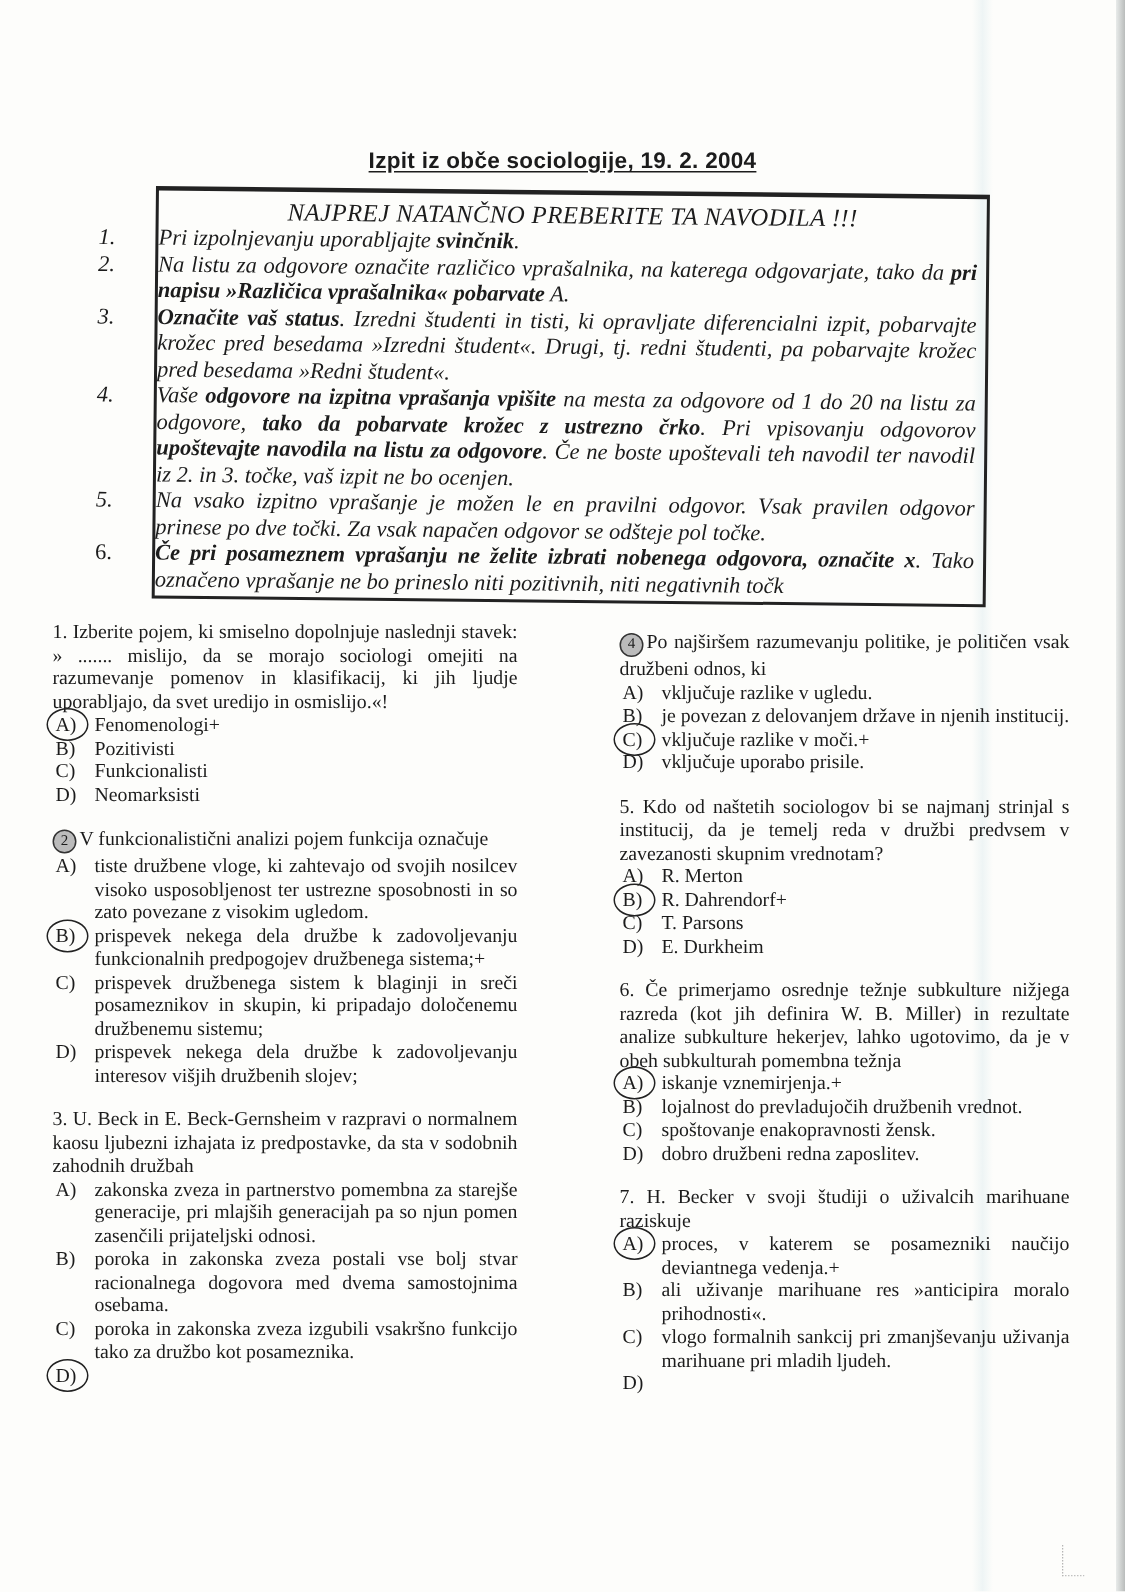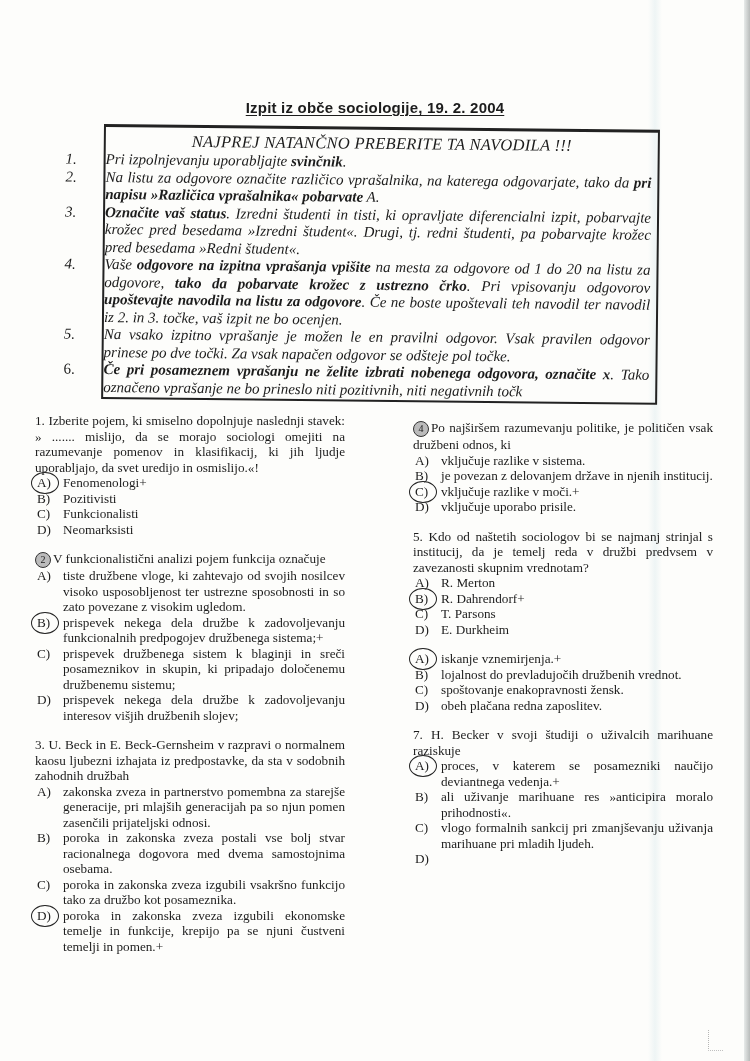--- a/index.html
+++ b/index.html
@@ -101,43 +101,44 @@
       <div class="opt"><span class="letter">A)</span><span>tiste družbene vloge, ki zahtevajo od svojih nosilcev visoko usposobljenost ter ustrezne sposobnosti in so zato povezane z visokim ugledom.</span></div>
       <div class="opt circled"><span class="letter">B)</span><span>prispevek nekega dela družbe k zadovoljevanju funkcionalnih predpogojev družbenega sistema;+</span></div>
       <div class="opt"><span class="letter">C)</span><span>prispevek družbenega sistem k blaginji in sreči posameznikov in skupin, ki pripadajo določenemu družbenemu sistemu;</span></div>
       <div class="opt"><span class="letter">D)</span><span>prispevek nekega dela družbe k zadovoljevanju interesov višjih družbenih slojev;</span></div>
     </div>
     <div class="q">
       <div class="q-stem"><span>3. </span><span>U. Beck in E. Beck-Gernsheim v razpravi o normalnem kaosu ljubezni izhajata iz predpostavke, da sta v sodobnih zahodnih družbah</span></div>
       <div class="opt"><span class="letter">A)</span><span>zakonska zveza in partnerstvo pomembna za starejše generacije, pri mlajših generacijah pa so njun pomen zasenčili prijateljski odnosi.</span></div>
       <div class="opt"><span class="letter">B)</span><span>poroka in zakonska zveza postali vse bolj stvar racionalnega dogovora med dvema samostojnima osebama.</span></div>
       <div class="opt"><span class="letter">C)</span><span>poroka in zakonska zveza izgubili vsakršno funkcijo tako za družbo kot posameznika.</span></div>
-      <div class="opt circled"><span class="letter">D)</span><span>poroka in zakonska zveza izgubili ekonomske temelje in funkcije, krepijo pa se njuni čustveni temelji in pomen.+</span></div>
+      <div class="opt circled"><span class="letter">D)</span></div>
     </div>
   </div>
 <div class="col right" id="col-right">
     <div class="q">
       <div class="q-stem"><span class="qnum-circled">4</span><span>Po najširšem razumevanju politike, je političen vsak družbeni odnos, ki</span></div>
-      <div class="opt"><span class="letter">A)</span><span>vključuje razlike v sistema.</span></div>
+      <div class="opt"><span class="letter">A)</span><span>vključuje razlike v ugledu.</span></div>
       <div class="opt"><span class="letter">B)</span><span>je povezan z delovanjem države in njenih institucij.</span></div>
       <div class="opt circled"><span class="letter">C)</span><span>vključuje razlike v moči.+</span></div>
       <div class="opt"><span class="letter">D)</span><span>vključuje uporabo prisile.</span></div>
     </div>
     <div class="q">
       <div class="q-stem"><span>5. </span><span>Kdo od naštetih sociologov bi se najmanj strinjal s institucij, da je temelj reda v družbi predvsem v zavezanosti skupnim vrednotam?</span></div>
       <div class="opt"><span class="letter">A)</span><span>R. Merton</span></div>
       <div class="opt circled"><span class="letter">B)</span><span>R. Dahrendorf+</span></div>
       <div class="opt"><span class="letter">C)</span><span>T. Parsons</span></div>
       <div class="opt"><span class="letter">D)</span><span>E. Durkheim</span></div>
     </div>
     <div class="q">
+      <div class="q-stem"><span>6. </span><span>Če primerjamo osrednje težnje subkulture nižjega razreda (kot jih definira W. B. Miller) in rezultate analize subkulture hekerjev, lahko ugotovimo, da je v obeh subkulturah pomembna težnja</span></div>
       <div class="opt circled"><span class="letter">A)</span><span>iskanje vznemirjenja.+</span></div>
       <div class="opt"><span class="letter">B)</span><span>lojalnost do prevladujočih družbenih vrednot.</span></div>
       <div class="opt"><span class="letter">C)</span><span>spoštovanje enakopravnosti žensk.</span></div>
-      <div class="opt"><span class="letter">D)</span><span>obeh plačana redna zaposlitev.</span></div>
+      <div class="opt"><span class="letter">D)</span><span>dobro družbeni redna zaposlitev.</span></div>
     </div>
     <div class="q">
       <div class="q-stem"><span>7. </span><span>H. Becker v svoji študiji o uživalcih marihuane raziskuje</span></div>
       <div class="opt circled"><span class="letter">A)</span><span>proces, v katerem se posamezniki naučijo deviantnega vedenja.+</span></div>
       <div class="opt"><span class="letter">B)</span><span>ali uživanje marihuane res »anticipira moralo prihodnosti«.</span></div>
       <div class="opt"><span class="letter">C)</span><span>vlogo formalnih sankcij pri zmanjševanju uživanja marihuane pri mladih ljudeh.</span></div>
       <div class="opt"><span class="letter">D)</span></div>
     </div>
   </div>
 

